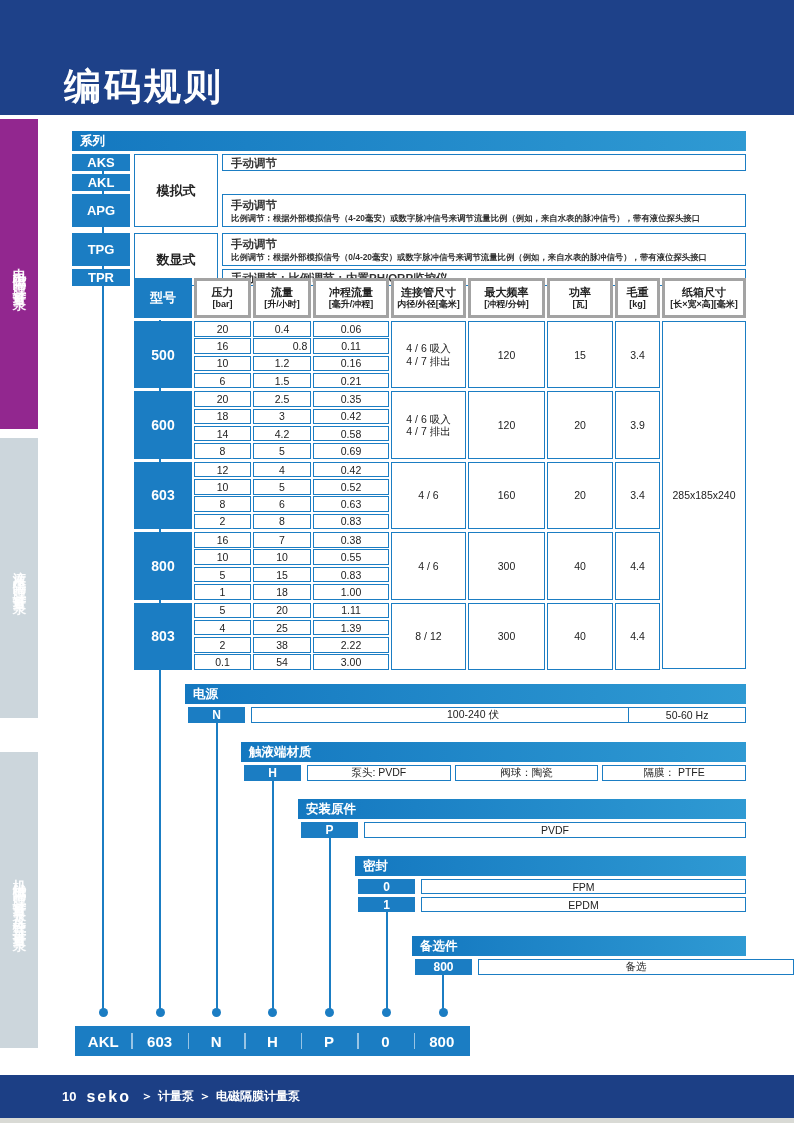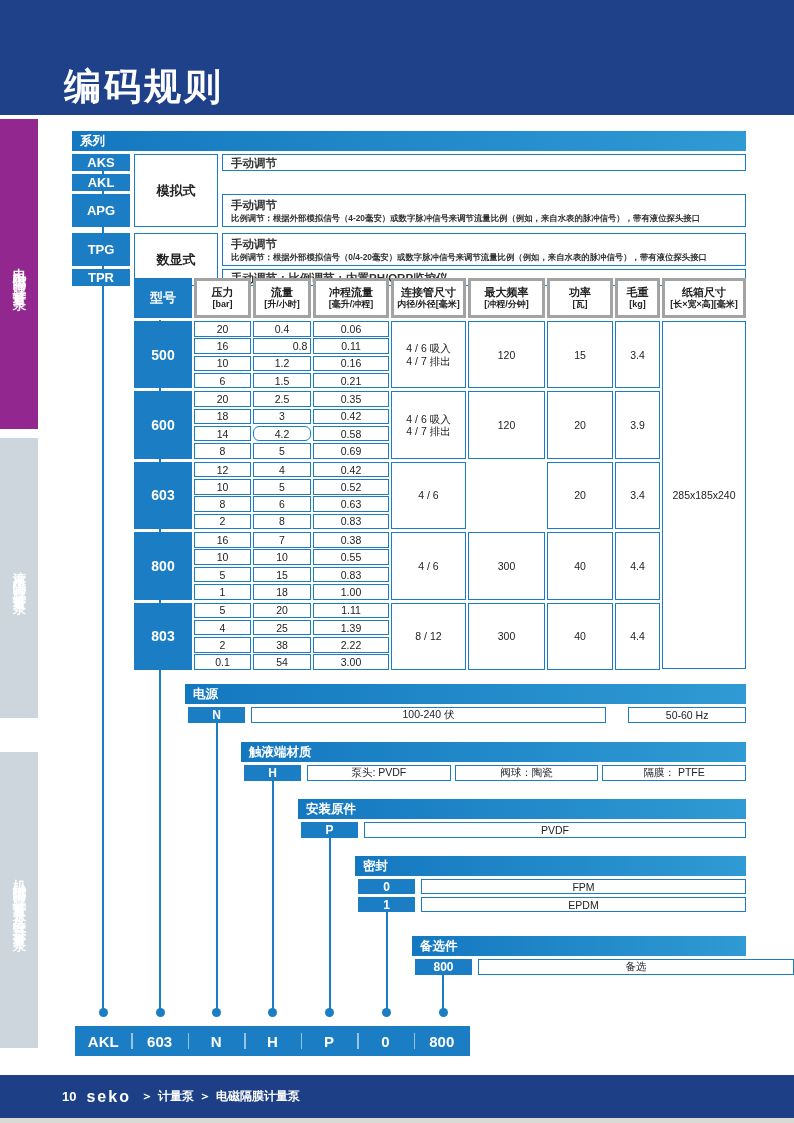--- a/index.html
+++ b/index.html
@@ -197,21 +197,21 @@
       </div>
       <div class="spec-g">
         <div class="bluecell model" style="grid-area: 1 / 1 / span 4;">600</div>
         <div class="box cell" style="grid-area: 1 / 2;">20</div>
         <div class="box cell" style="grid-area: 1 / 3;">2.5</div>
         <div class="box cell" style="grid-area: 1 / 4;">0.35</div>
         <div class="box cell" style="grid-area: 2 / 2;">18</div>
         <div class="box cell" style="grid-area: 2 / 3;">3</div>
         <div class="box cell" style="grid-area: 2 / 4;">0.42</div>
         <div class="box cell" style="grid-area: 3 / 2;">14</div>
-        <div class="box cell" style="grid-area: 3 / 3; border-radius: 6px;">4.2</div>
+        <div class="box cell" style="grid-area: 3 / 3;">4.2</div>
         <div class="box cell" style="grid-area: 3 / 4;">0.58</div>
         <div class="box cell" style="grid-area: 4 / 2;">8</div>
         <div class="box cell" style="grid-area: 4 / 3;">5</div>
         <div class="box cell" style="grid-area: 4 / 4;">0.69</div>
         <div class="box cell pipe" style="grid-area: 1 / 5 / span 4;">
           <div>4 / 6 吸入</div>
           <div>4 / 7 排出</div>
         </div>
         <div class="box cell" style="grid-area: 1 / 6 / span 4;">120</div>
         <div class="box cell" style="grid-area: 1 / 7 / span 4;">20</div>
@@ -227,20 +227,21 @@
         <div class="box cell" style="grid-area: 2 / 4;">0.52</div>
         <div class="box cell" style="grid-area: 3 / 2;">8</div>
         <div class="box cell" style="grid-area: 3 / 3;">6</div>
         <div class="box cell" style="grid-area: 3 / 4;">0.63</div>
         <div class="box cell" style="grid-area: 4 / 2;">2</div>
         <div class="box cell" style="grid-area: 4 / 3;">8</div>
         <div class="box cell" style="grid-area: 4 / 4;">0.83</div>
         <div class="box cell pipe" style="grid-area: 1 / 5 / span 4;">
           <div>4 / 6</div>
         </div>
+        <div class="box cell" style="grid-area: 1 / 6 / span 4;">160</div>
         <div class="box cell" style="grid-area: 1 / 7 / span 4;">20</div>
         <div class="box cell" style="grid-area: 1 / 8 / span 4;">3.4</div>
       </div>
       <div class="spec-g">
         <div class="bluecell model" style="grid-area: 1 / 1 / span 4;">800</div>
         <div class="box cell" style="grid-area: 1 / 2;">16</div>
         <div class="box cell" style="grid-area: 1 / 3;">7</div>
         <div class="box cell" style="grid-area: 1 / 4;">0.38</div>
         <div class="box cell" style="grid-area: 2 / 2;">10</div>
         <div class="box cell" style="grid-area: 2 / 3;">10</div>
@@ -278,21 +279,21 @@
         <div class="box cell" style="grid-area: 1 / 6 / span 4;">300</div>
         <div class="box cell" style="grid-area: 1 / 7 / span 4;">40</div>
         <div class="box cell" style="grid-area: 1 / 8 / span 4;">4.4</div>
       </div>
       <div class="box carton">285x185x240</div>
     </div>
 
   <div id="option-sections">
       <div class="bar" style="left: 185px; top: 684px; width: 561px;"><span>电源</span></div>
       <div class="bluecell sec-key" style="left: 188px; top: 707px; height: 16px;">N</div>
-      <div class="box sec-box" style="left: 251px; top: 707px; width: 355px; height: 16px;">100-240 伏</div>
+      <div class="box sec-box" style="left: 251px; top: 707px; width: 444px; height: 16px;">100-240 伏</div>
       <div class="box sec-box" style="left: 628.254px; top: 707px; width: 117.746px; height: 16px;">50-60 Hz</div>
       <div class="bar" style="left: 241px; top: 742px; width: 505px;"><span>触液端材质</span></div>
       <div class="bluecell sec-key" style="left: 244px; top: 765px; height: 16px;">H</div>
       <div class="box sec-box" style="left: 307px; top: 765px; width: 143.667px; height: 16px;">泵头: PVDF</div>
       <div class="box sec-box" style="left: 454.667px; top: 765px; width: 143.667px; height: 16px;">阀球：陶瓷</div>
       <div class="box sec-box" style="left: 602.333px; top: 765px; width: 143.667px; height: 16px;">隔膜： PTFE</div>
       <div class="bar" style="left: 298px; top: 799px; width: 448px;"><span>安装原件</span></div>
       <div class="bluecell sec-key" style="left: 301px; top: 822px; height: 16px;">P</div>
       <div class="box sec-box" style="left: 364px; top: 822px; width: 382px; height: 16px;">PVDF</div>
       <div class="bar" style="left: 355px; top: 856px; width: 391px;"><span>密封</span></div>

